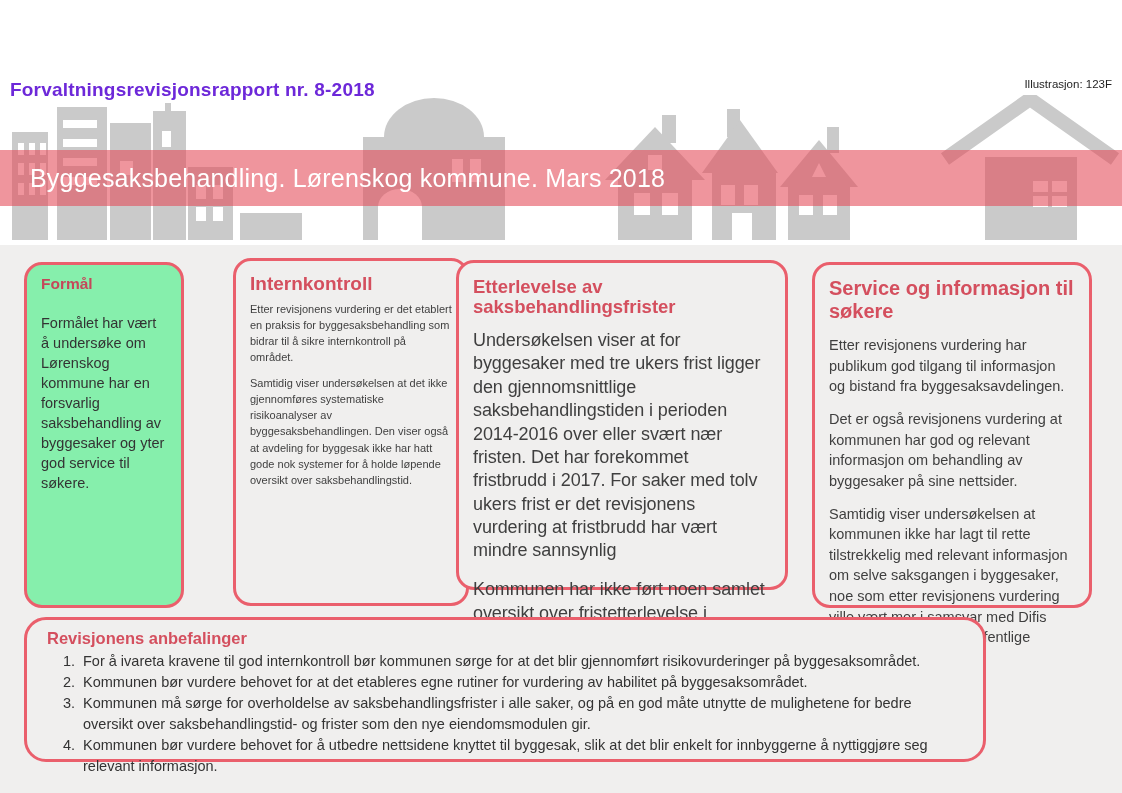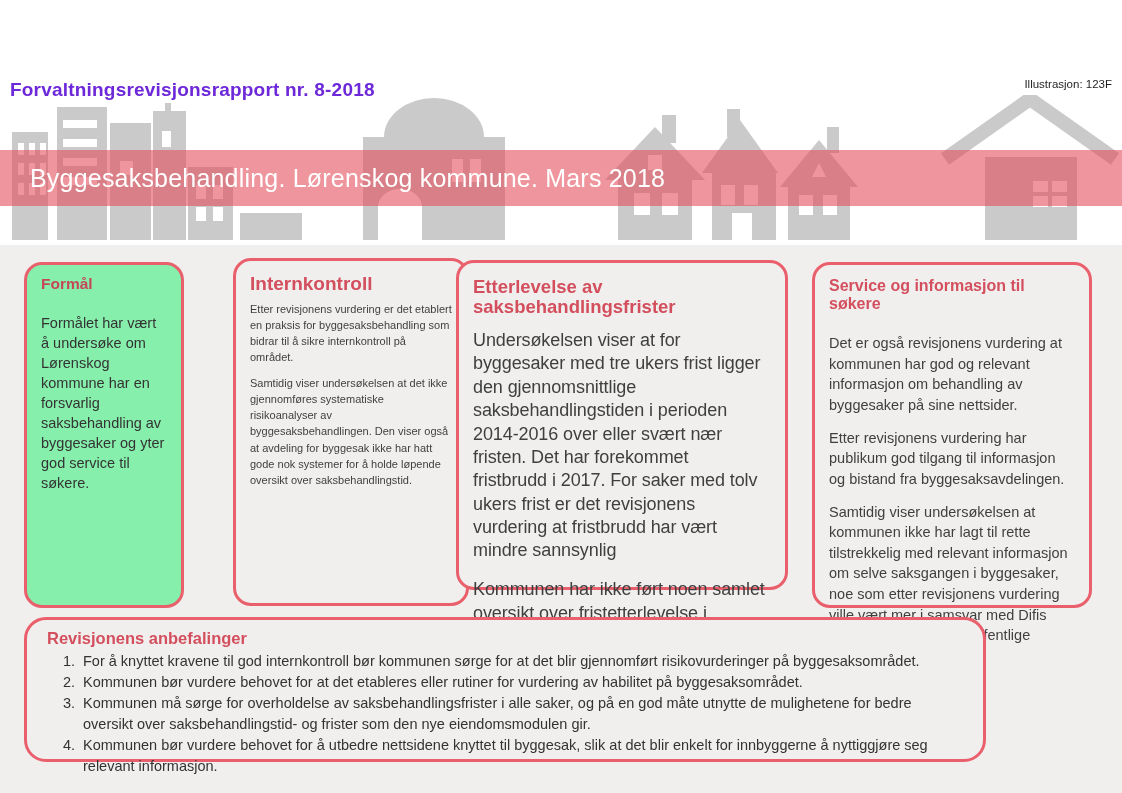--- a/index.html
+++ b/index.html
@@ -48,21 +48,21 @@
   .box-formal { left:24px; top:262px; width:160px; height:346px; background:#86efac; }
   .box-formal .box-title { font-size:15.5px; color:#c4485a; }
   .box-formal .box-body { font-size:14.5px; line-height:1.38; color:#333;margin-top:20px; }
   .box-intern { left:196px; top:258px; width:236px; height:348px; padding-top:12px;margin-left:37px; }
   .box-intern .box-title { font-size:19px; margin-bottom:6px; }
   .box-intern .box-body { font-size:11px; line-height:1.47; }
   .box-etter { left:456px; top:260px; width:332px; height:330px; padding-top:14px; padding-right:18px; }
   .box-etter .box-title { font-size:18.5px; line-height:1.08; margin-bottom:12px; }
   .box-etter .box-body { font-size:18px; line-height:1.3; letter-spacing:-0.1px; }
   .box-service { left:812px; top:262px; width:280px; height:346px; padding-top:12px; }
-  .box-service .box-title { font-size:16px; margin-bottom:20px; }
+  .box-service .box-title { font-size:20px; margin-bottom:12px; }
   .box-service .box-body { font-size:14.5px; line-height:1.42; }
   .box-anbef { left:24px; top:617px; width:962px; height:145px; padding:9px 20px; border-radius:22px; }
   .box-anbef .box-title { font-size:16.5px; margin-bottom:3px; }
   .box-anbef ol { margin:0; padding-left:32px; font-size:14.5px; line-height:1.45; color:#333; }
   .box-anbef li { padding-left:4px; }
 </style>
 </head>
 <body>
 
 <div class="page">
@@ -175,29 +175,29 @@
     <div class="box-title" style="width:220px;">Etterlevelse av saksbehandlingsfrister</div>
     <div class="box-body">
       <p>Undersøkelsen viser at for byggesaker med tre ukers frist ligger den gjennomsnittlige saksbehandlingstiden i perioden 2014-2016 over eller svært nær fristen. Det har forekommet fristbrudd i 2017. For saker med tolv ukers frist er det revisjonens vurdering at fristbrudd har vært mindre sannsynlig</p>
       <p>Kommunen har ikke ført noen samlet oversikt over fristetterlevelse i klagesaker. Gjennomsnittlig saksbehandlingstid for klager i 2017 er innenfor fristen på åtte uker.</p>
     </div>
   </section>
 
   <section class="box box-service">
     <div class="box-title">Service og informasjon til søkere</div>
     <div class="box-body">
+      <p>Etter revisjonens vurdering har publikum god tilgang til informasjon og bistand fra byggesaksavdelingen.</p>
       <p>Det er også revisjonens vurdering at kommunen har god og relevant informasjon om behandling av byggesaker på sine nettsider.</p>
-      <p>Etter revisjonens vurdering har publikum god tilgang til informasjon og bistand fra byggesaksavdelingen.</p>
       <p>Samtidig viser undersøkelsen at kommunen ikke har lagt til rette tilstrekkelig med relevant informasjon om selve saksgangen i byggesaker, noe som etter revisjonens vurdering ville vært mer i samsvar med Difis kriterier for kvalitet på offentlige nettsteder.</p>
     </div>
   </section>
 
   <section class="box box-anbef">
     <div class="box-title">Revisjonens anbefalinger</div>
     <ol>
-      <li>For å knyttet kravene til god internkontroll bør kommunen sørge for at det blir gjennomført risikovurderinger på byggesaksområdet.</li>
-      <li>Kommunen bør vurdere behovet for at det etableres eller rutiner for vurdering av habilitet på byggesaksområdet.</li>
+      <li>For å ivareta kravene til god internkontroll bør kommunen sørge for at det blir gjennomført risikovurderinger på byggesaksområdet.</li>
+      <li>Kommunen bør vurdere behovet for at det etableres egne rutiner for vurdering av habilitet på byggesaksområdet.</li>
       <li>Kommunen må sørge for overholdelse av saksbehandlingsfrister i alle saker, og på en god måte utnytte de mulighetene for bedre oversikt over saksbehandlingstid- og frister som den nye eiendomsmodulen gir.</li>
       <li>Kommunen bør vurdere behovet for å utbedre nettsidene knyttet til byggesak, slik at det blir enkelt for innbyggerne å nyttiggjøre seg relevant informasjon.</li>
     </ol>
   </section>
 
 </div>
 
 </body></html>

